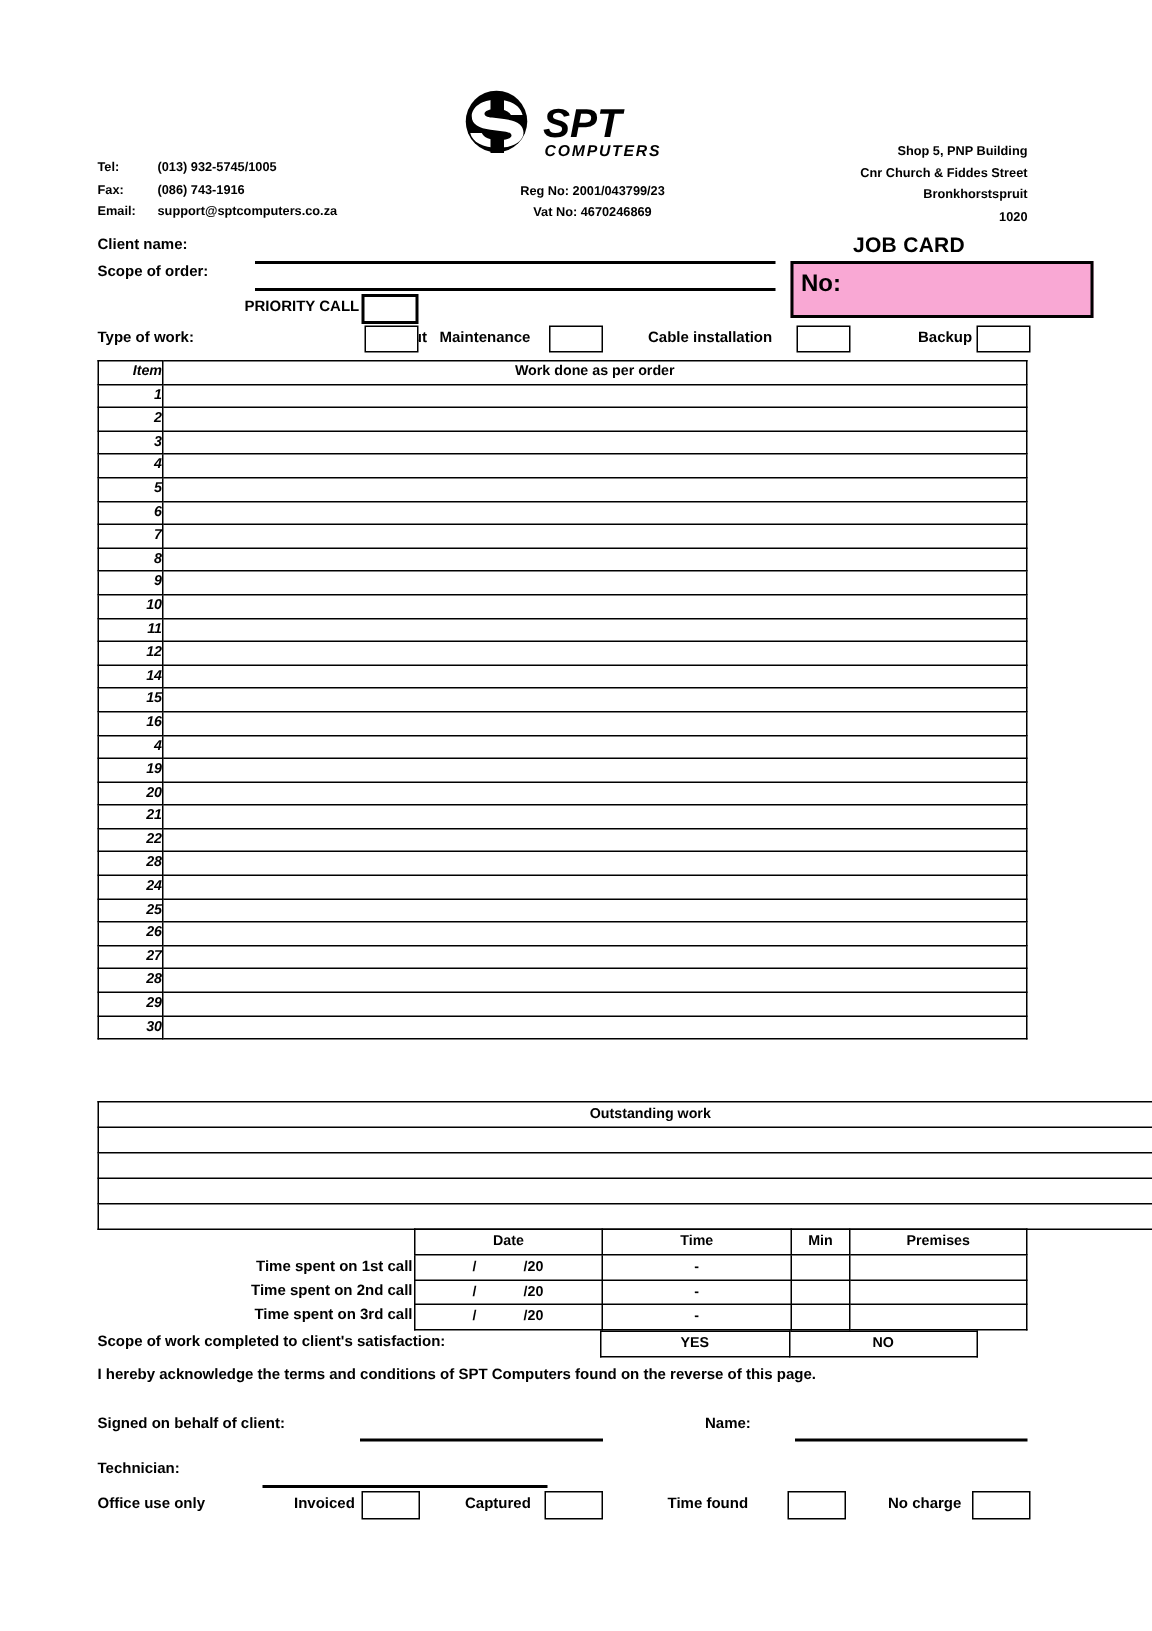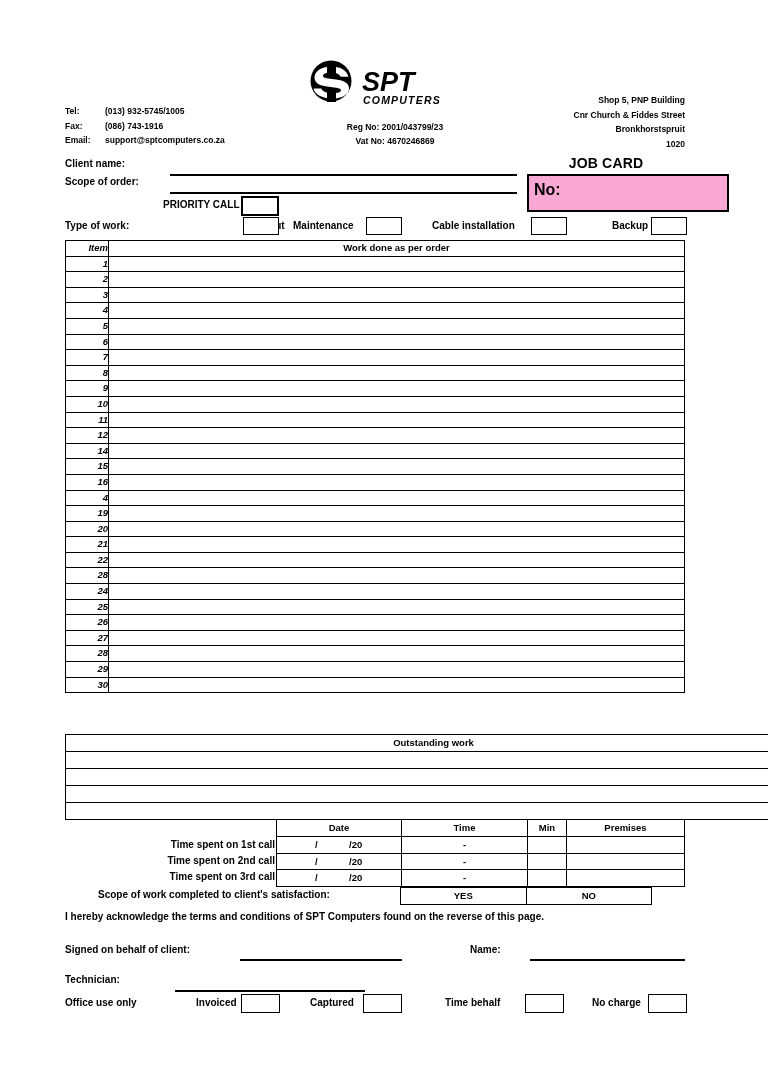--- a/index.html
+++ b/index.html
@@ -194,21 +194,21 @@
   .time-table .col-time { width: 125px; }
   .time-table .col-min  { width: 38px; }
 
   .date-cell { position: relative; }
   .date-cell .slash1 { position: absolute; left: 38px; top: 0; }
   .date-cell .slash2 { position: absolute; left: 72px; top: 0; }
 
   
   .lbl-satisfaction {
     position: absolute; left: 65px; top: 889px;
-    font-size: 10px; font-weight: bold; margin-left: 33px;
+    font-size: 10px; font-weight: bold;
   }
   .yesno-table {
     position: absolute; left: 400px; top: 887px;
     width: 252px;
     border-collapse: collapse;
     table-layout: fixed;
   }
   .yesno-table td {
     border: 1.6px solid #000;
     height: 16px;
@@ -538,19 +538,19 @@
 
   <div class="lbl-tech">Technician:</div>
   <div class="rule rule-tech"></div>
 
   <div class="lbl-office">Office use only</div>
   <div id="office-use-options">
       <div class="ou-item" style="left: 196px;">Invoiced</div>
       <div class="ou-box" style="left: 241px;"></div>
       <div class="ou-item" style="left: 310px;">Captured</div>
       <div class="ou-box" style="left: 363px;"></div>
-      <div class="ou-item" style="left: 445px;">Time behalf</div>
+      <div class="ou-item" style="left: 445px;">Time found</div>
       <div class="ou-box" style="left: 525px;"></div>
       <div class="ou-item" style="left: 592px;">No charge</div>
       <div class="ou-box" style="left: 648px;"></div>
     </div>
 
 </div>
 
 </body></html>

